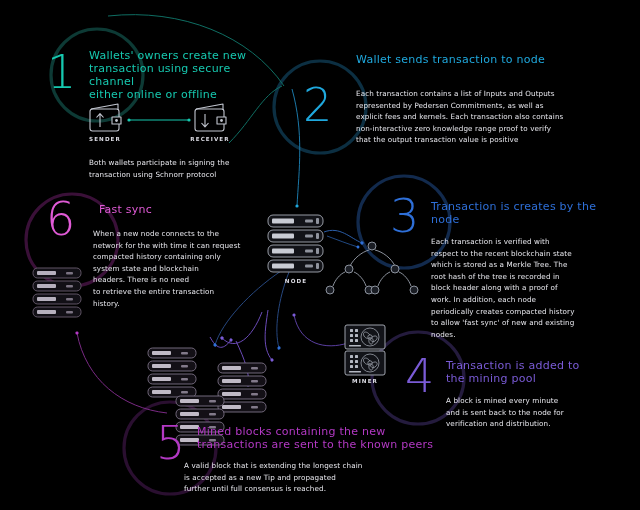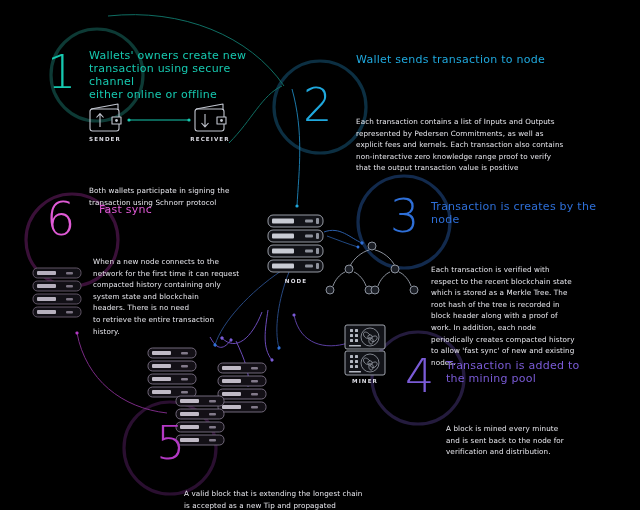--- a/index.html
+++ b/index.html
@@ -40,21 +40,20 @@
     letter-spacing: 0.25px;
   }
   .step-body {
     position: absolute;
     font-family: "DejaVu Sans", sans-serif;
     font-size: 7.2px;
     line-height: 11.6px;
     font-weight: 400;
     color: #e8e8ee;
     letter-spacing: 0.1px;
-    margin-top: 28px;
   }
   .icon-label {
     position: absolute;
     font-family: "DejaVu Sans", sans-serif;
     font-size: 5.6px;
     font-weight: 700;
     letter-spacing: 1.1px;
     color: #dcdce4;
     text-align: center;
   }
@@ -325,28 +324,30 @@
 nodes.</div>
 
   <div class="step-num" style="left:405px; top:353px; color:#7a5bd6;">4</div>
   <div class="step-head" style="left:446px; top:359px; width:180px; color:#7a5bd6; white-space:pre-line;">Transaction is added to
 the mining pool</div>
   <div class="step-body" style="left:446px; top:395px; width:180px; white-space:pre-line;">A block is mined every minute
 and is sent back to the node for
 verification and distribution.</div>
 
   <div class="step-num" style="left:156px; top:420px; color:#b339c4;">5</div>
+  <div class="step-head" style="left:197px; top:425px; width:250px; color:#b339c4; white-space:pre-line;">Mined blocks containing the new
+transactions are sent to the known peers</div>
   <div class="step-body" style="left:184px; top:460px; width:250px; white-space:pre-line;">A valid block that is extending the longest chain
 is accepted as a new Tip and propagated
 further until full consensus is reached.</div>
 
   <div class="step-num" style="left:46px; top:196px; color:#e05ad6;">6</div>
   <div class="step-head" style="left:93px; top:203px; width:180px; color:#e05ad6; white-space:pre-line;padding-left:6px;">Fast sync</div>
   <div class="step-body" style="left:93px; top:228px; width:185px; white-space:pre-line;">When a new node connects to the
-network for the first time it can request
+network for the with time it can request
 compacted history containing only
 system state and blockchain
 headers. There is no need
 to retrieve the entire transaction
 history.</div>
 
   <div class="icon-label" style="left:274px; top:278px; width:44px;">NODE</div>
   <div class="icon-label" style="left:343px; top:378px; width:44px;">MINER</div>
 
 </div>

